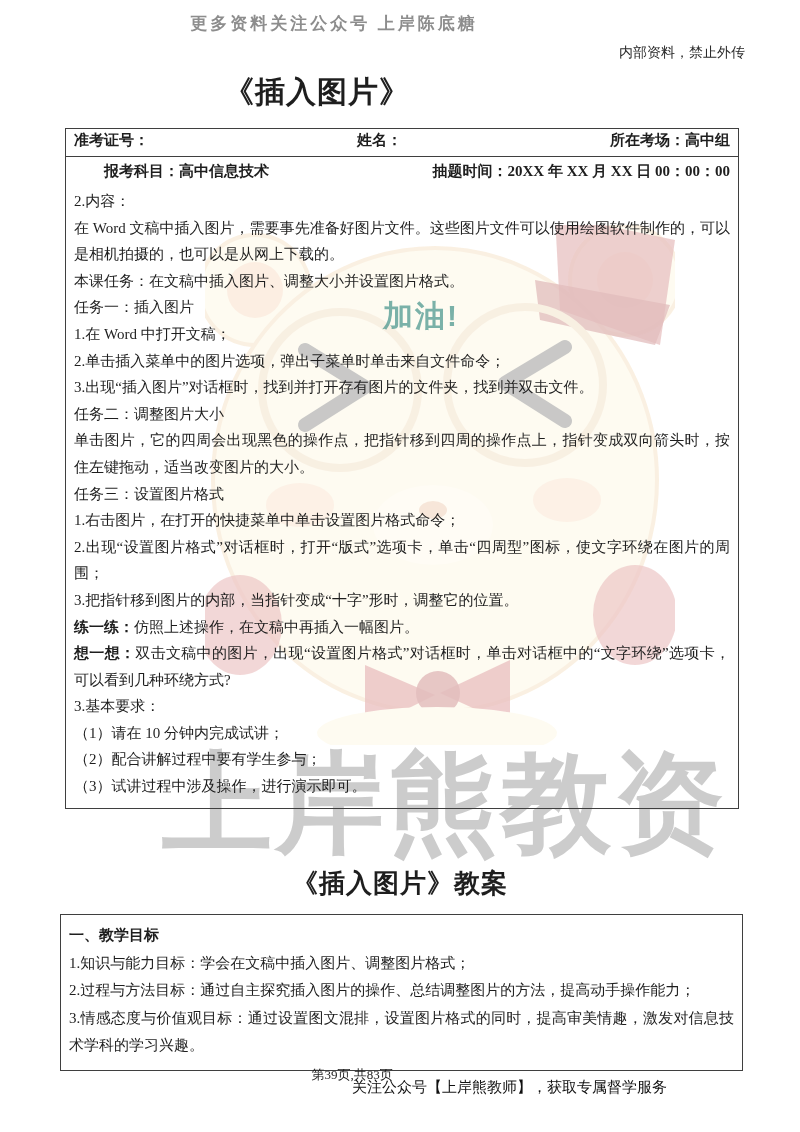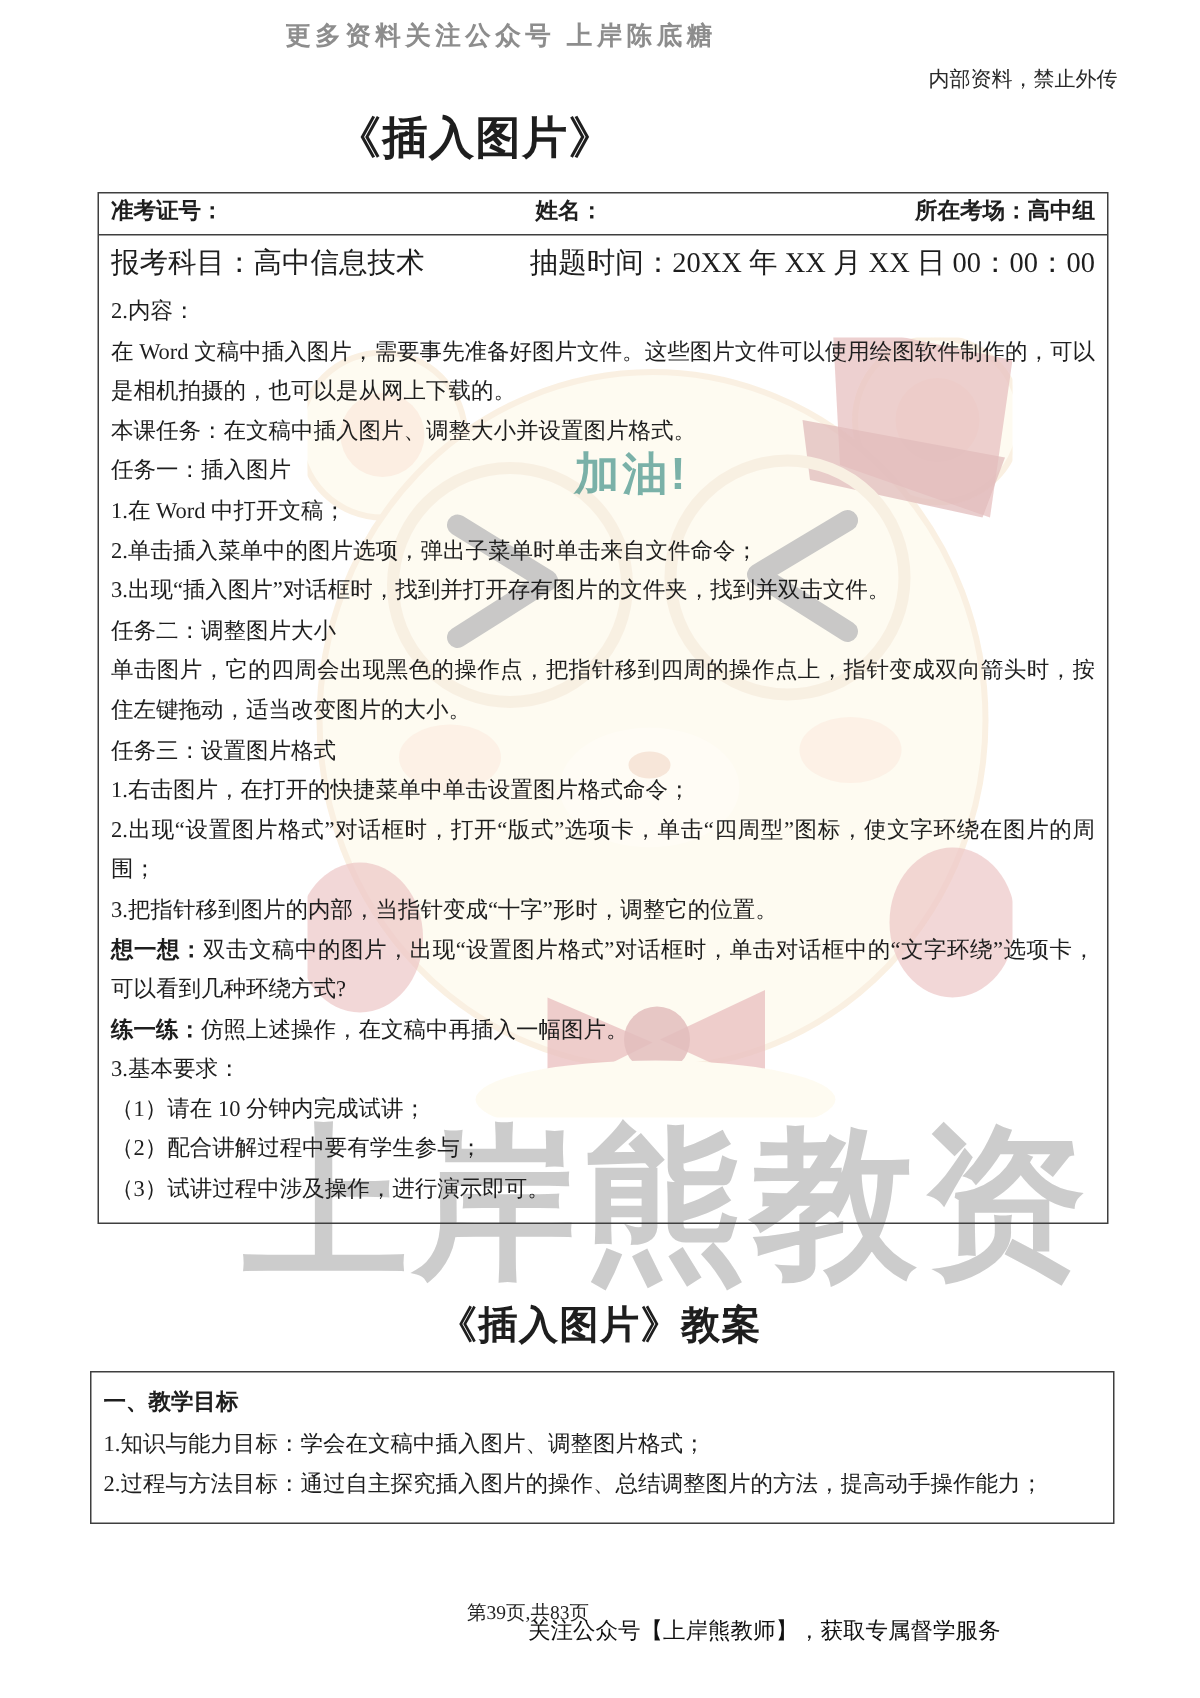--- a/index.html
+++ b/index.html
@@ -24,21 +24,21 @@
     font-size:17px;letter-spacing:3px;color:#8d8d8d;}
   #conf-note{top:44px;right:55px;font-size:14px;color:#2a2a2a;}
   #doc-title{top:72px;left:0;width:634px;text-align:center;
     font-size:30px;font-weight:bold;letter-spacing:1px;}
   
   #prep{left:65px;top:128px;width:672px;border:1px solid #3f3f3f;background:transparent;}
   .t1-title{text-align:center;font-weight:bold;font-size:16px;padding:9px 0 6px;}
   .t1-fields{display:flex;justify-content:space-between;align-items:center;
     font-weight:bold;font-size:15px;padding:2px 8px 6px;border-bottom:1px solid #3f3f3f;}
   .t1-subject{display:flex;justify-content:space-between;align-items:center;
-    font-weight:normal;font-size:19px;padding:5px 8px 4px;}
+    font-weight:bold;font-size:15px;padding:5px 8px 4px;margin-left:30px;}
   .t1-body{padding:3px 8px 8px;}
   .t1-body p, .t2-body p{margin:0;font-size:15px;line-height:26.6px;text-align:justify;}
   .pf{font-weight:bold;}
   
   #plan-title{top:866px;left:0;width:800px;text-align:center;
     font-size:26px;font-weight:bold;letter-spacing:1px;font-family:Liberation Serif, serif;}
   
   #plan{left:60px;top:914px;width:681px;border:1px solid #3f3f3f;}
   .t2-body{padding:7px 8px 10px;}
   .t2-body p{line-height:27.5px;}
@@ -110,33 +110,34 @@
     <p><b class="pf"></b><span>任务一：插入图片</span></p>
     <p><b class="pf"></b><span>1.在 Word 中打开文稿；</span></p>
     <p><b class="pf"></b><span>2.单击插入菜单中的图片选项，弹出子菜单时单击来自文件命令；</span></p>
     <p><b class="pf"></b><span>3.出现“插入图片”对话框时，找到并打开存有图片的文件夹，找到并双击文件。</span></p>
     <p><b class="pf"></b><span>任务二：调整图片大小</span></p>
     <p><b class="pf"></b><span>单击图片，它的四周会出现黑色的操作点，把指针移到四周的操作点上，指针变成双向箭头时，按住左键拖动，适当改变图片的大小。</span></p>
     <p><b class="pf"></b><span>任务三：设置图片格式</span></p>
     <p><b class="pf"></b><span>1.右击图片，在打开的快捷菜单中单击设置图片格式命令；</span></p>
     <p><b class="pf"></b><span>2.出现“设置图片格式”对话框时，打开“版式”选项卡，单击“四周型”图标，使文字环绕在图片的周围；</span></p>
     <p><b class="pf"></b><span>3.把指针移到图片的内部，当指针变成“十字”形时，调整它的位置。</span></p>
+    <p><b class="pf">练一练：</b><span>仿照上述操作，在文稿中再插入一幅图片。</span></p>
     <p><b class="pf">想一想：</b><span>双击文稿中的图片，出现“设置图片格式”对话框时，单击对话框中的“文字环绕”选项卡，可以看到几种环绕方式?</span></p>
-    <p><b class="pf">练一练：</b><span>仿照上述操作，在文稿中再插入一幅图片。</span></p>
     <p><b class="pf"></b><span>3.基本要求：</span></p>
     <p><b class="pf"></b><span>（1）请在 10 分钟内完成试讲；</span></p>
     <p><b class="pf"></b><span>（2）配合讲解过程中要有学生参与；</span></p>
     <p><b class="pf"></b><span>（3）试讲过程中涉及操作，进行演示即可。</span></p>
   </div>
 </div>
 
 <div id="plan-title" class="layer">《插入图片》教案</div>
 
 <div id="plan" class="layer">
   <div class="t2-body">
     <p class="t2-head">一、教学目标</p>
     <p>1.知识与能力目标：学会在文稿中插入图片、调整图片格式；</p>
     <p>2.过程与方法目标：通过自主探究插入图片的操作、总结调整图片的方法，提高动手操作能力；</p>
+    <p>3.情感态度与价值观目标：通过设置图文混排，设置图片格式的同时，提高审美情趣，激发对信息技术学科的学习兴趣。</p>
   </div>
 </div>
 
 <div id="page-ind" class="layer">第39页,共83页</div>
 <div id="follow-note" class="layer">关注公众号【上岸熊教师】，获取专属督学服务</div>
 
 </body></html>

